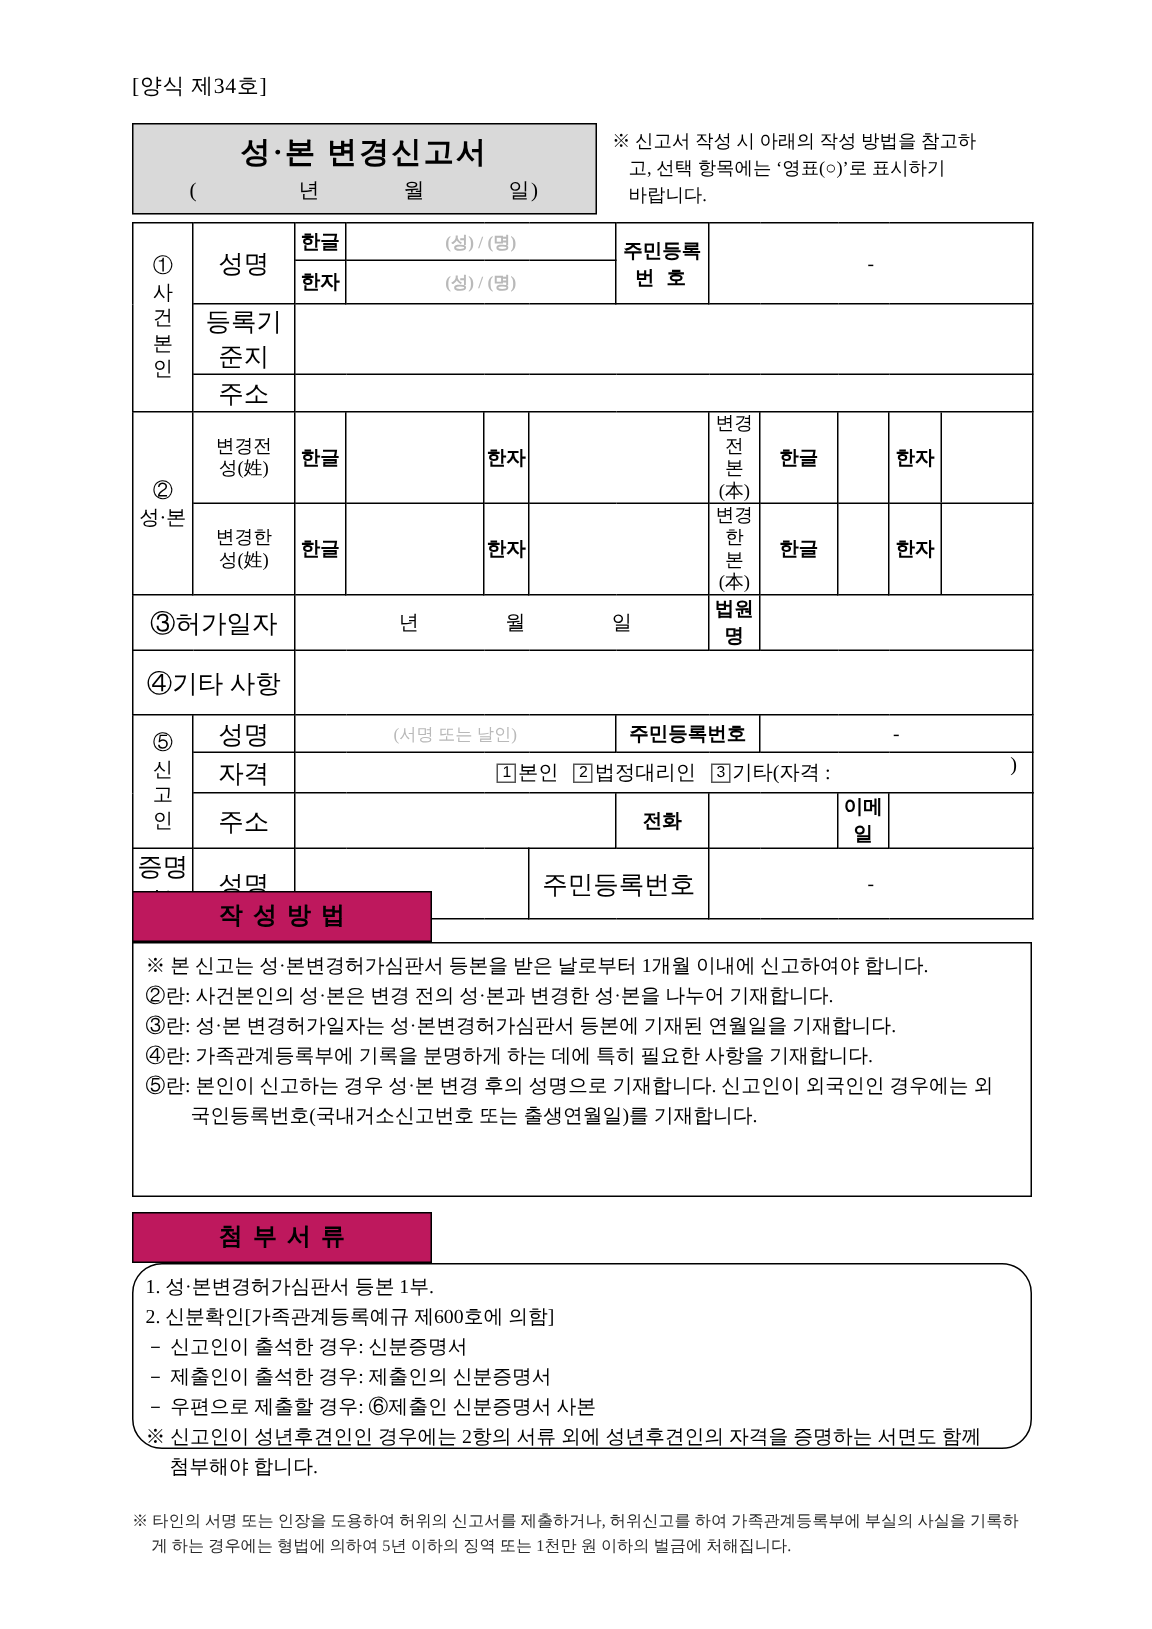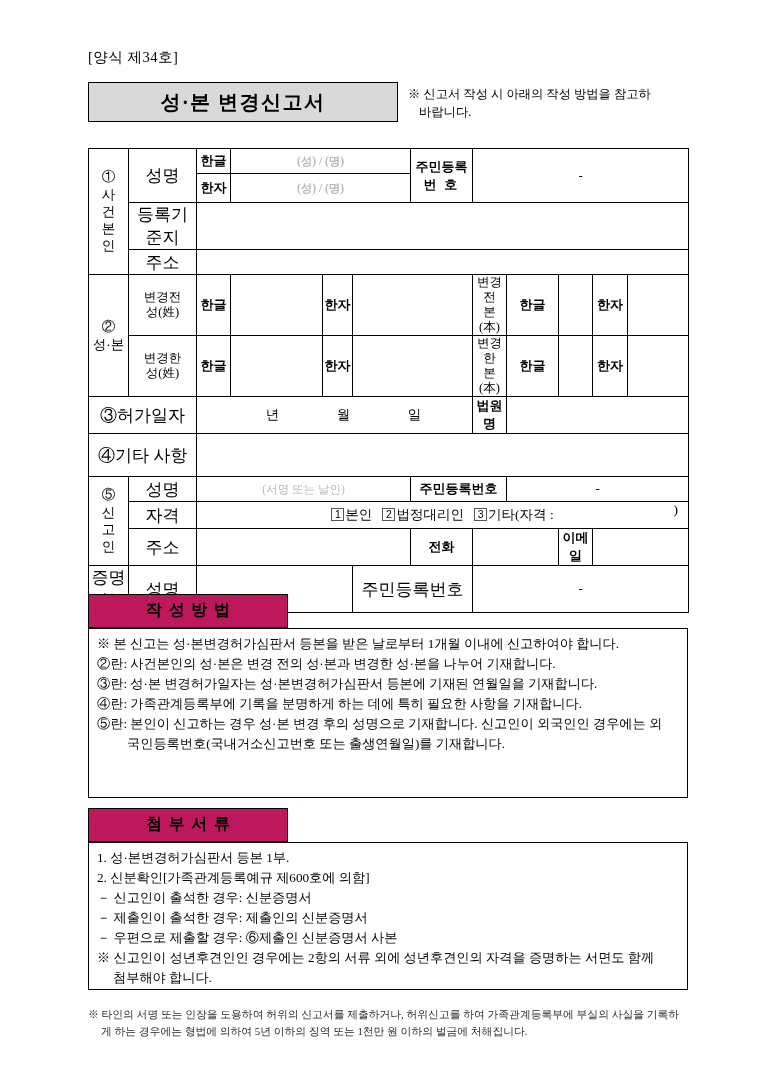--- a/index.html
+++ b/index.html
@@ -179,23 +179,33 @@
 </head>
 <body>
 
 <div class="page">
 
   <div class="form-no">[양식 제34호]</div>
 
   <div class="title-wrap">
     <div class="title-box">
       <div class="title-main">성·본 변경신고서</div>
+      <div class="title-sub">
+        <span>(</span>
+        <span style="width:58px"></span>
+        <span>년</span>
+        <span style="width:46px"></span>
+        <span>월</span>
+        <span style="width:46px"></span>
+        <span>일)</span>
+      </div>
     </div>
     <div class="title-note">
       <span>※ 신고서 작성 시 아래의 작성 방법을 참고하</span>
+      <span class="ind">고, 선택 항목에는 ‘영표(○)’로 표시하기</span>
       <span class="ind">바랍니다.</span>
     </div>
   </div>
 
   <table class="main">
     <colgroup>
       <col style="width:40px">
       <col style="width:68px">
       <col style="width:34px">
       <col style="width:92px">
@@ -355,21 +365,21 @@
   <div class="sec-head" style="left:88px; top:594px; width:200px; height:34px;">작성방법</div>
   <div class="sec-body" style="left:88px; top:628px; width:600px; height:170px;">
     <p class="hang2">※ 본 신고는 성·본변경허가심판서 등본을 받은 날로부터 1개월 이내에 신고하여야 합니다.</p>
     <p class="hang3">②란: 사건본인의 성·본은 변경 전의 성·본과 변경한 성·본을 나누어 기재합니다.</p>
     <p class="hang3">③란: 성·본 변경허가일자는 성·본변경허가심판서 등본에 기재된 연월일을 기재합니다.</p>
     <p class="hang3">④란: 가족관계등록부에 기록을 분명하게 하는 데에 특히 필요한 사항을 기재합니다.</p>
     <p class="hang">⑤란: 본인이 신고하는 경우 성·본 변경 후의 성명으로 기재합니다. 신고인이 외국인인 경우에는 외국인등록번호(국내거소신고번호 또는 출생연월일)를 기재합니다.</p>
   </div>
 
   <div class="sec-head" style="left:88px; top:808px; width:200px; height:34px;">첨부서류</div>
-  <div class="sec-body" style="left:88px; top:842px; width:600px; height:148px;">
+  <div class="sec-body" style="left:88px; top:842px; width:600px; height:124px;border-radius:20px;">
     <p>1. 성·본변경허가심판서 등본 1부.</p>
     <p>2. 신분확인[가족관계등록예규 제600호에 의함]</p>
     <p> － 신고인이 출석한 경우: 신분증명서</p>
     <p> － 제출인이 출석한 경우: 제출인의 신분증명서</p>
     <p> － 우편으로 제출할 경우: ⑥제출인 신분증명서 사본</p>
     <p class="hang2">※ 신고인이 성년후견인인 경우에는 2항의 서류 외에 성년후견인의 자격을 증명하는 서면도 함께 첨부해야 합니다.</p>
   </div>
 
   <div class="footer">
     <p class="hang" style="margin:0">※ 타인의 서명 또는 인장을 도용하여 허위의 신고서를 제출하거나, 허위신고를 하여 가족관계등록부에 부실의 사실을 기록하게 하는 경우에는 형법에 의하여 5년 이하의 징역 또는 1천만 원 이하의 벌금에 처해집니다.</p>

